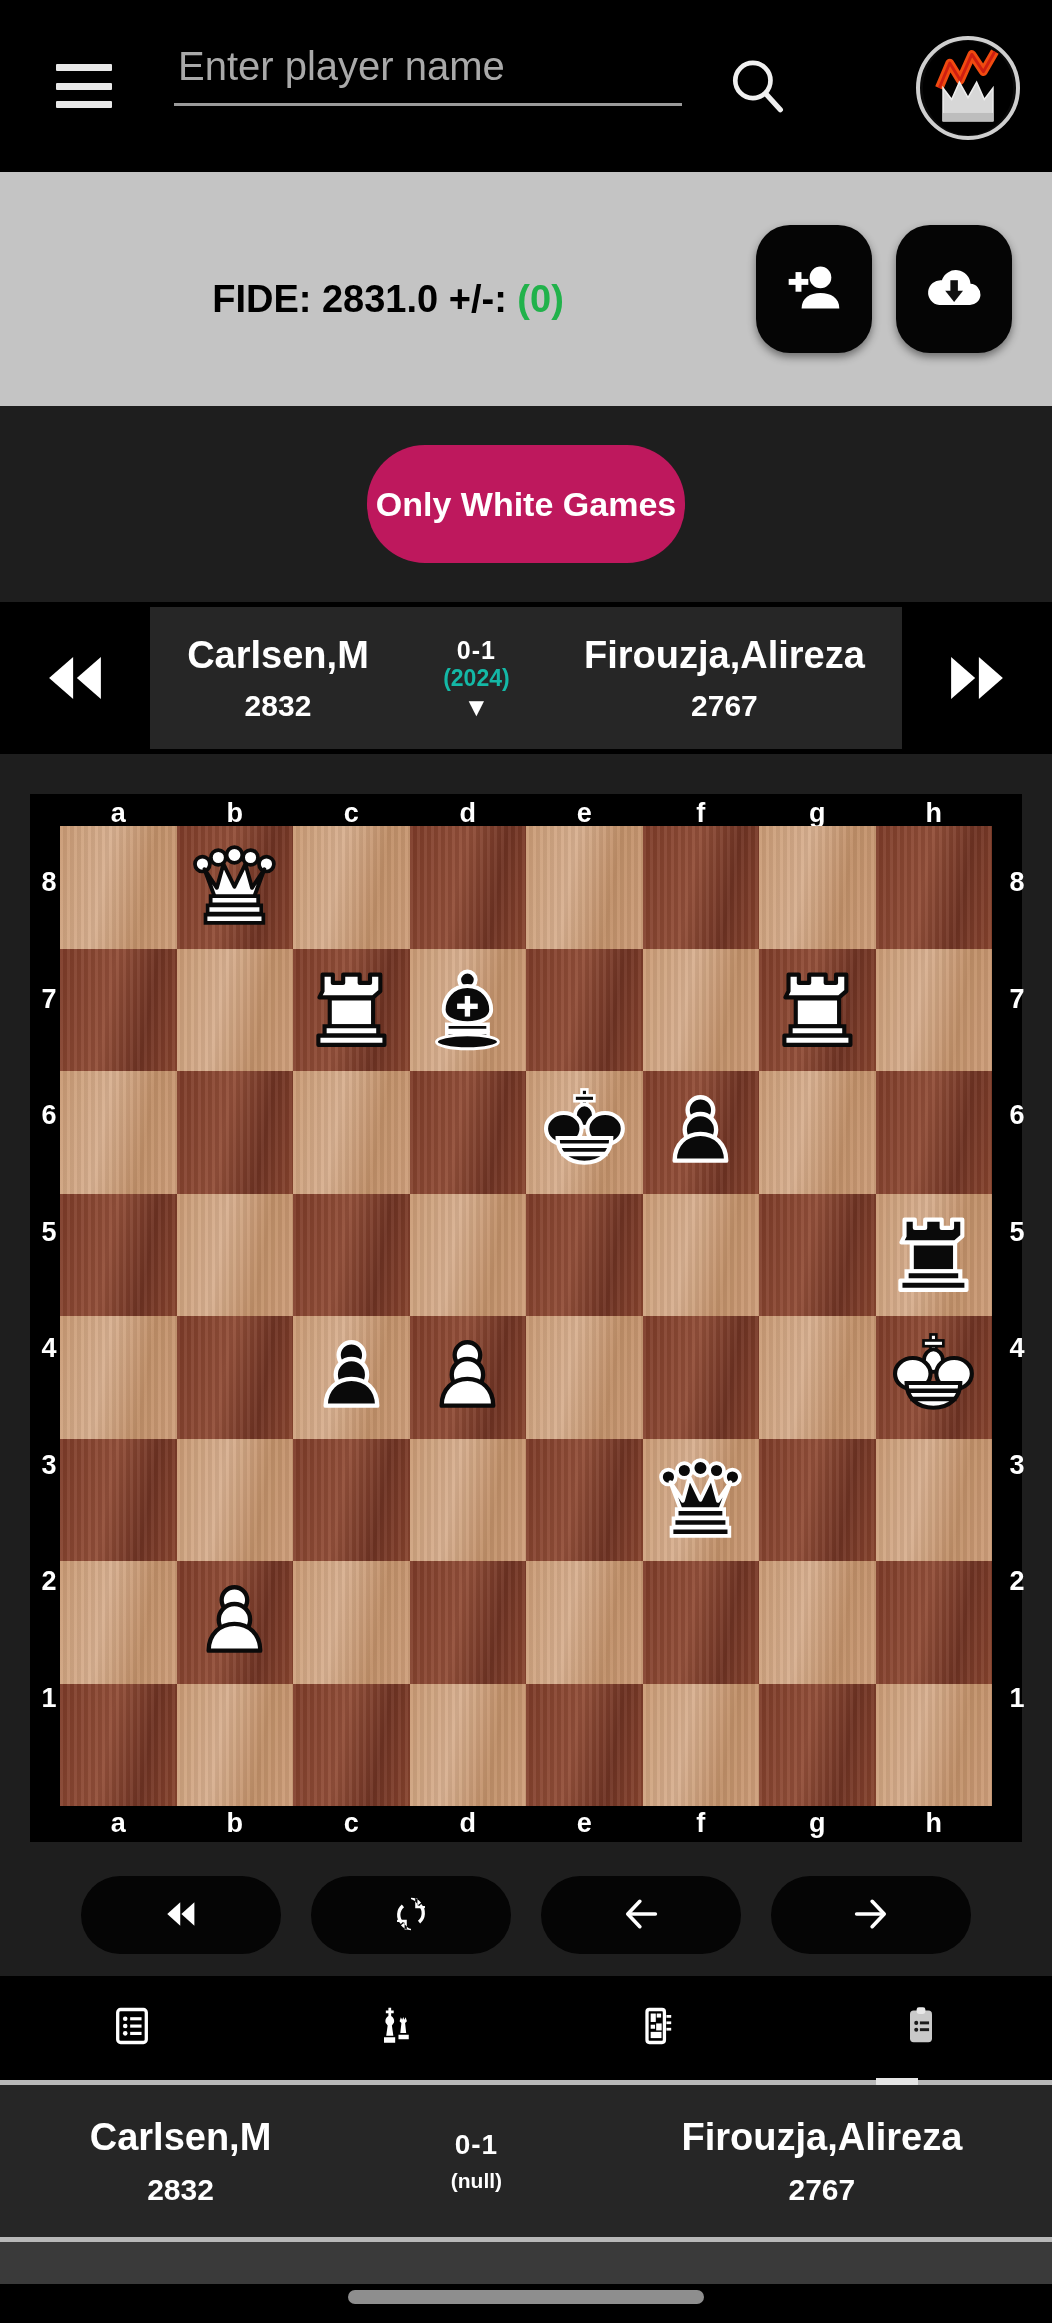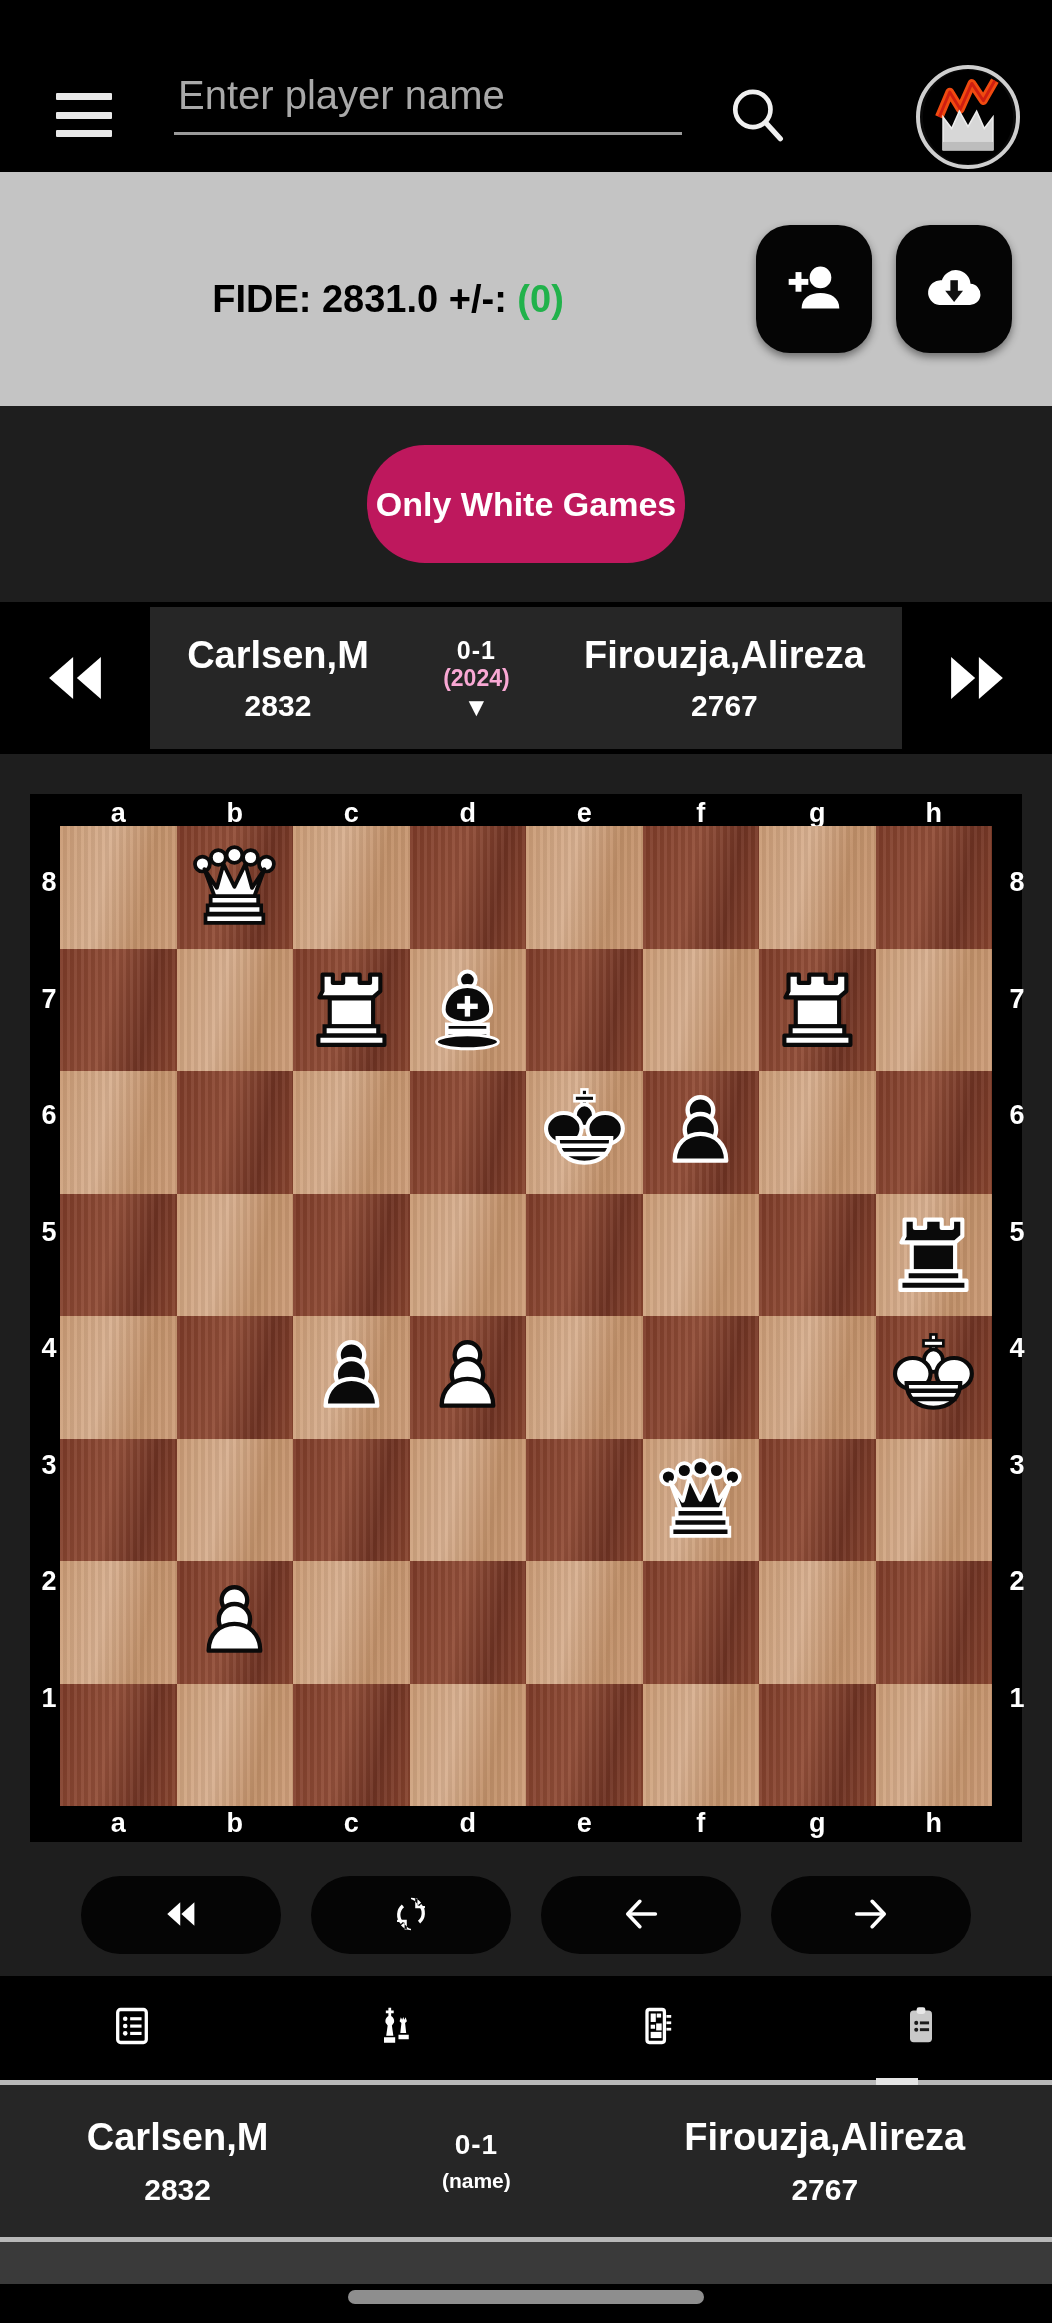--- a/index.html
+++ b/index.html
@@ -7,21 +7,21 @@
     width: 1052px; height: 2323px;
     background: #000;
     font-family: "Liberation Sans", sans-serif;
     overflow: hidden;
   }
   .phone { position: relative; width: 1052px; height: 2323px; background: #000; }
 
   
   .appbar {
     position: absolute; top: 0; left: 0; width: 1052px; height: 172px;
-    background: #000; display: flex; align-items: center; margin-top: 29px;
+    background: #000; display: flex; align-items: center;
   }
   .hamburger { width: 56px; height: 44px; margin-left: 56px; display: flex;
     flex-direction: column; justify-content: space-between; cursor: pointer; }
   .hamburger span { display: block; height: 7px; background: #e8e8e8; border-radius: 1px; width: 100%; }
   .search-wrap { margin-left: 62px; width: 508px; position: relative; height: 92px; }
   .search-input {
     width: 100%; height: 66px; background: transparent; border: none;
     border-bottom: 3px solid #9a9a9a; color: #e0e0e0;
     font-size: 40px; font-family: "Liberation Sans", sans-serif;
     outline: none; padding: 0 4px 10px 4px;
@@ -73,21 +73,21 @@
     justify-content: center; cursor: pointer; }
   .game-card {
     flex: 1; height: 142px; background: #262626; display: flex;
     align-items: center; justify-content: space-around; cursor: pointer;
   }
   .gc-player { text-align: center; }
   .gc-name { font-size: 38px; font-weight: bold; color: #fff; }
   .gc-elo { font-size: 30px; font-weight: bold; color: #fff; margin-top: 12px; }
   .gc-mid { text-align: center; }
   .gc-score { font-size: 25px; font-weight: bold; color: #fff; letter-spacing: 1px; }
-  .gc-year { font-size: 23px; font-weight: bold; color: #f9a8d4; margin-top: 0; }
+  .gc-year { font-size: 23px; font-weight: bold; color: #14b8a6; margin-top: 0; }
   .gc-caret { font-size: 26px; color: #fff; margin-top: 2px; line-height: 1; }
 
   
   .board-area {
     position: absolute; top: 754px; left: 0; width: 1052px; height: 1100px;
     background: #1e1e1e;
   }
   .board-frame {
     position: absolute; left: 30px; top: 40px; width: 992px; height: 1048px;
     background: #000; padding: 0;
@@ -555,21 +555,21 @@
 
   <div class="divider-top"></div>
   <div class="notch-bump"></div>
   <div class="footer">
     <div class="fp">
       <div class="fp-name">Carlsen,M</div>
       <div class="fp-elo">2832</div>
     </div>
     <div class="fm">
       <div class="fm-score">0-1</div>
-      <div class="fm-sub">(name)</div>
+      <div class="fm-sub">(null)</div>
     </div>
     <div class="fp">
       <div class="fp-name">Firouzja,Alireza</div>
       <div class="fp-elo">2767</div>
     </div>
   </div>
   <div class="divider-bot"></div>
   <div class="sys-strip"></div>
   <div class="navbar-area"></div>
   <div class="home-indicator"></div>

